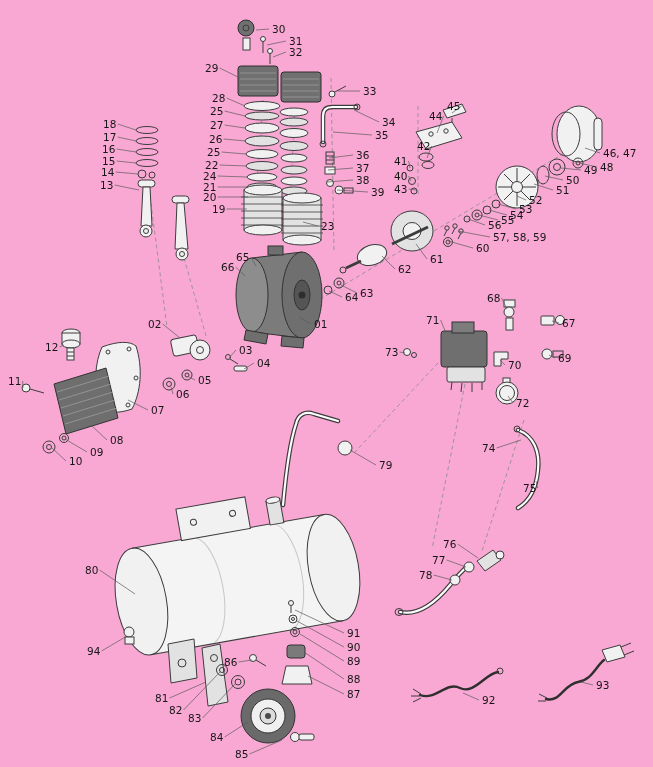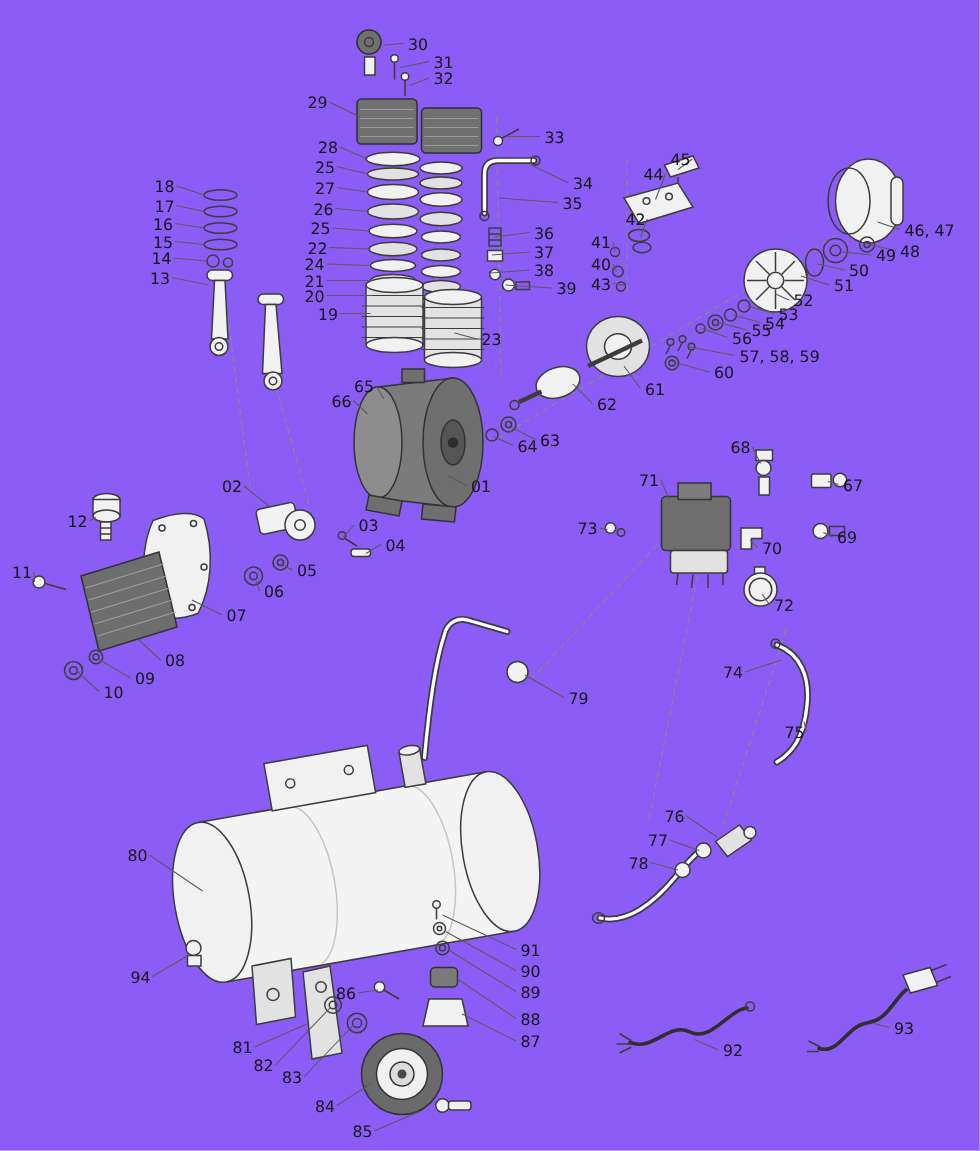--- a/index.html
+++ b/index.html
@@ -1,17 +1,17 @@
 <!DOCTYPE html>
 <html style="--ink: #3c3c3c;"><head>
 <meta charset="utf-8">
 <style>
   html,body{margin:0;padding:0}
   body{background:#fff}
-  .stage{position:relative;width:653px;height:767px;background:#8b5cf6;overflow:hidden}
+  .stage{position:relative;width:653px;height:767px;background:#f9a8d4;overflow:hidden}
   svg{display:block}
   .ink{stroke:var(--ink,#3c3c3c);fill:none;stroke-width:1}
   .inkf{stroke:var(--ink,#3c3c3c);fill:#f1f1f1;stroke-width:1}
   .inkm{stroke:var(--ink,#3c3c3c);fill:#e2e2e2;stroke-width:1}
   .inkd{stroke:#2e2e2e;fill:#707070;stroke-width:1}
   .fin{stroke:#9d9d9d;stroke-width:.8;fill:none}
   .find{stroke:#3c3c3c;stroke-width:.8;fill:none}
   .dash{stroke:#8a8a8a;stroke-width:.8;stroke-dasharray:4 3;fill:none}
   .tube{stroke:#3c3c3c;stroke-width:4.5;fill:none;stroke-linecap:round}
   .tubei{stroke:#fdfdfd;stroke-width:2.2;fill:none;stroke-linecap:round}

